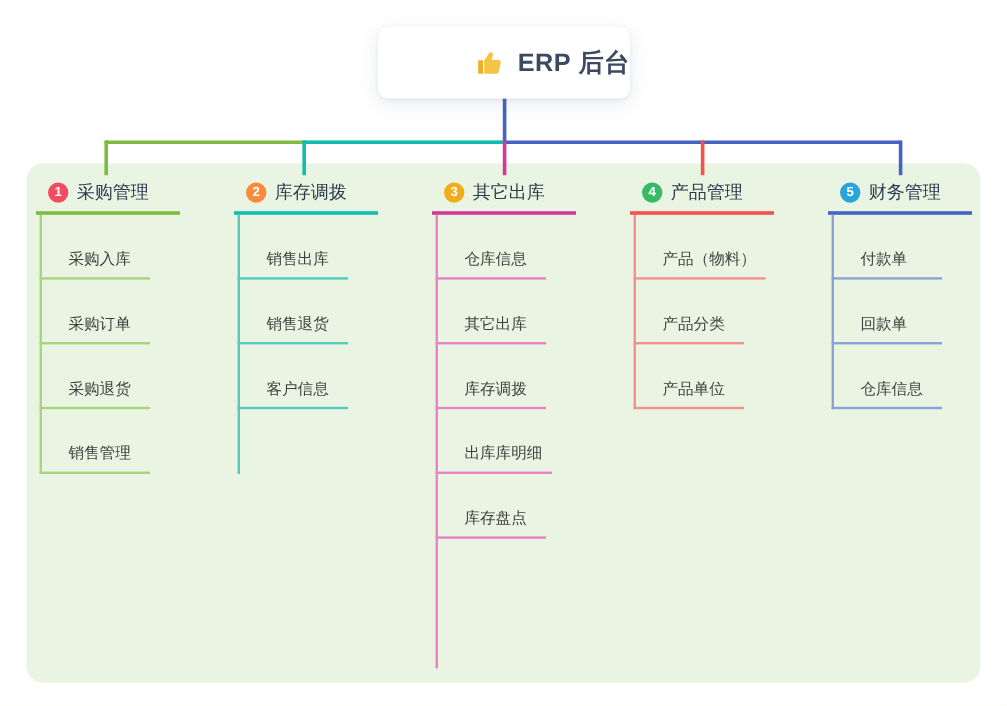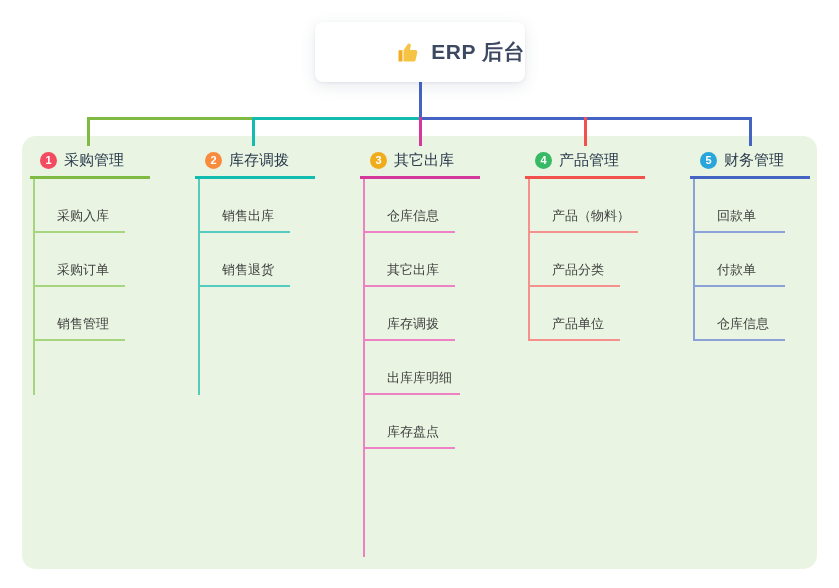--- a/index.html
+++ b/index.html
@@ -83,37 +83,43 @@
     </div>
     <div class="children">
       <div class="spine"></div>
       <div class="child">
           <span class="child-label">采购入库</span>
         </div>
       <div class="child">
           <span class="child-label">采购订单</span>
         </div>
       <div class="child">
+          <span class="child-label">采购退货</span>
+        </div>
+      <div class="child">
           <span class="child-label">销售管理</span>
         </div>
     </div>
   </div>
 
   <div class="branch b2">
     <div class="branch-header">
       <span class="badge">2</span>
       <span class="branch-label">库存调拨</span>
     </div>
     <div class="children">
       <div class="spine"></div>
       <div class="child">
           <span class="child-label">销售出库</span>
         </div>
       <div class="child">
           <span class="child-label">销售退货</span>
+        </div>
+      <div class="child">
+          <span class="child-label">客户信息</span>
         </div>
     </div>
   </div>
 
   <div class="branch b3">
     <div class="branch-header">
       <span class="badge">3</span>
       <span class="branch-label">其它出库</span>
     </div>
     <div class="children">
@@ -156,24 +162,24 @@
   </div>
 
   <div class="branch b5">
     <div class="branch-header">
       <span class="badge">5</span>
       <span class="branch-label">财务管理</span>
     </div>
     <div class="children">
       <div class="spine"></div>
       <div class="child">
-          <span class="child-label">回款单</span>
+          <span class="child-label">付款单</span>
         </div>
       <div class="child">
-          <span class="child-label">付款单</span>
+          <span class="child-label">回款单</span>
         </div>
       <div class="child">
           <span class="child-label">仓库信息</span>
         </div>
     </div>
   </div>
 
 </div>
 
 </body></html>

